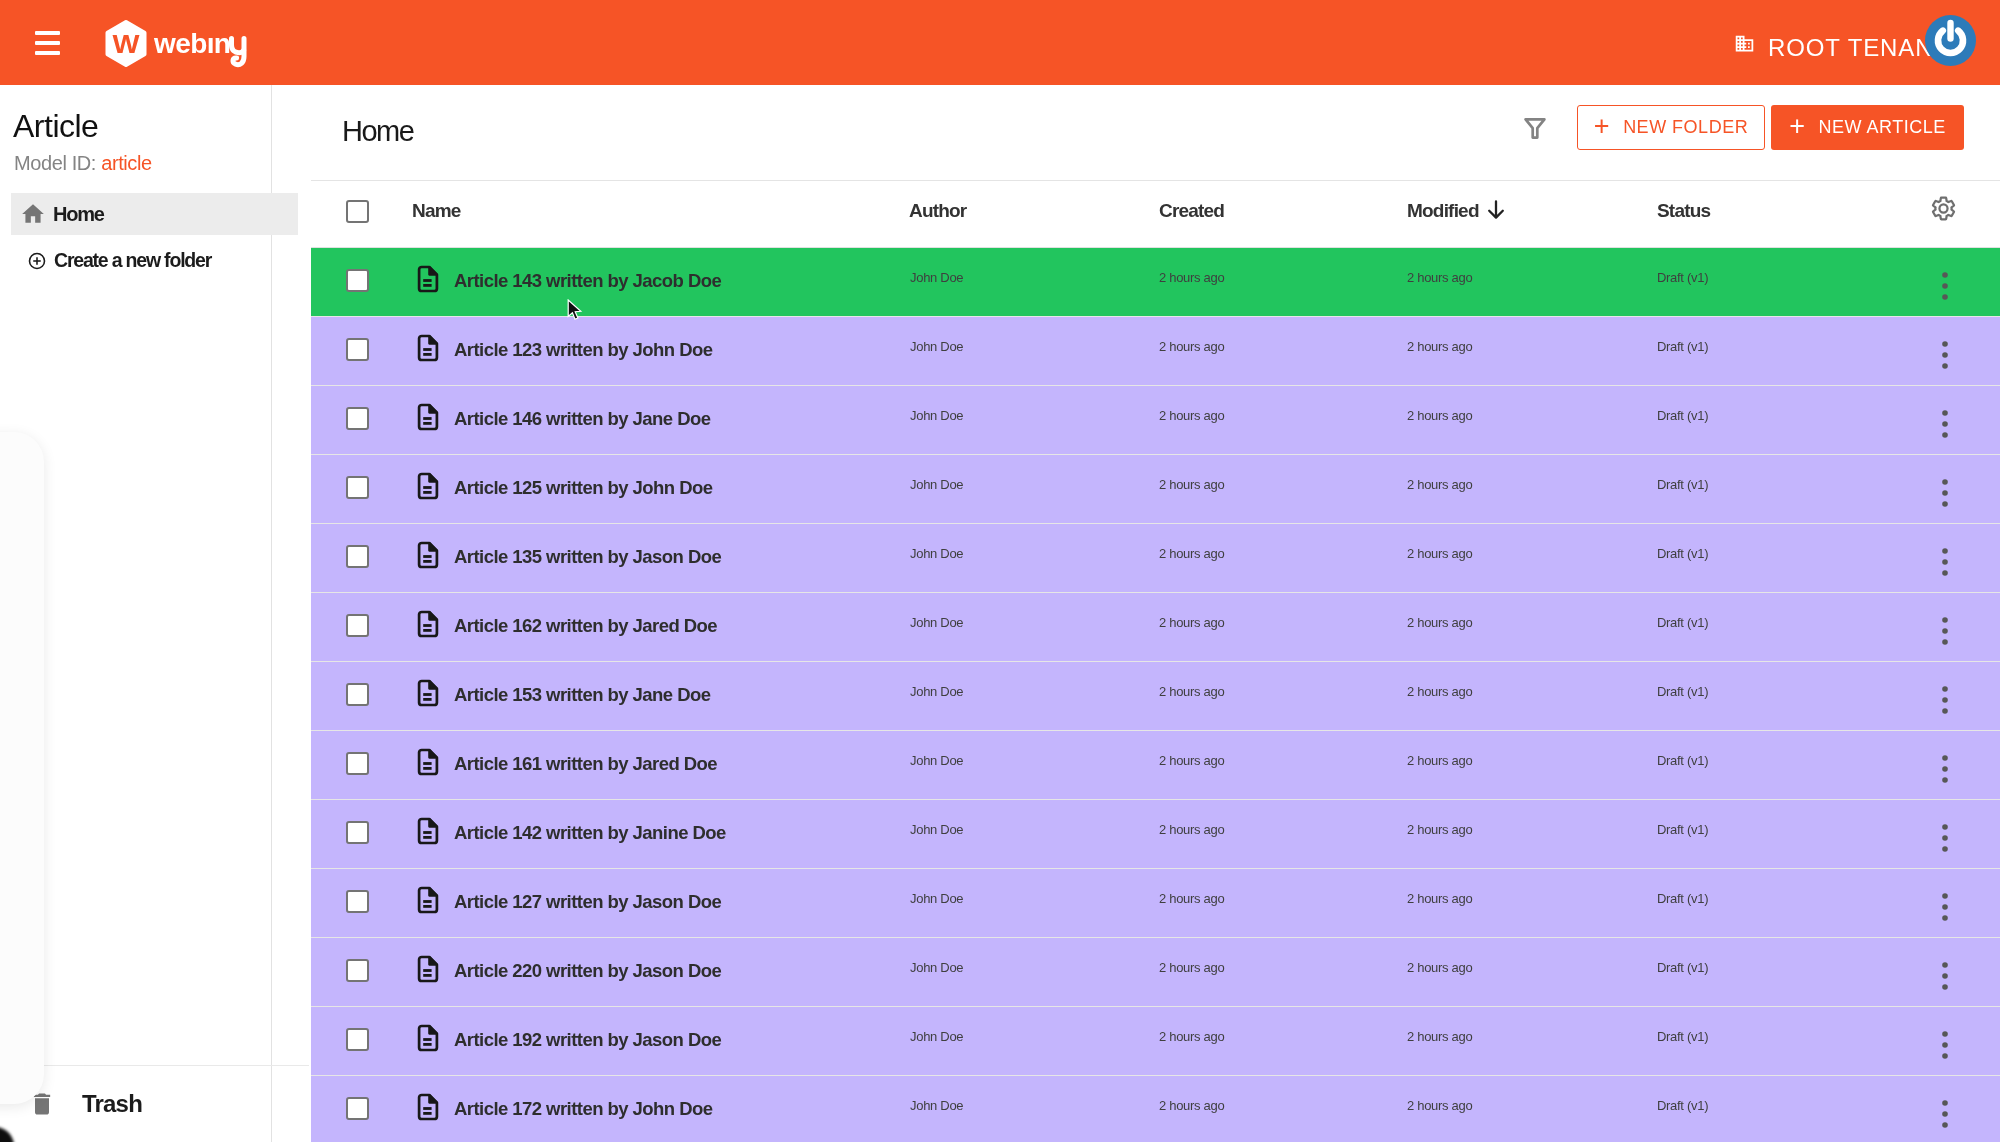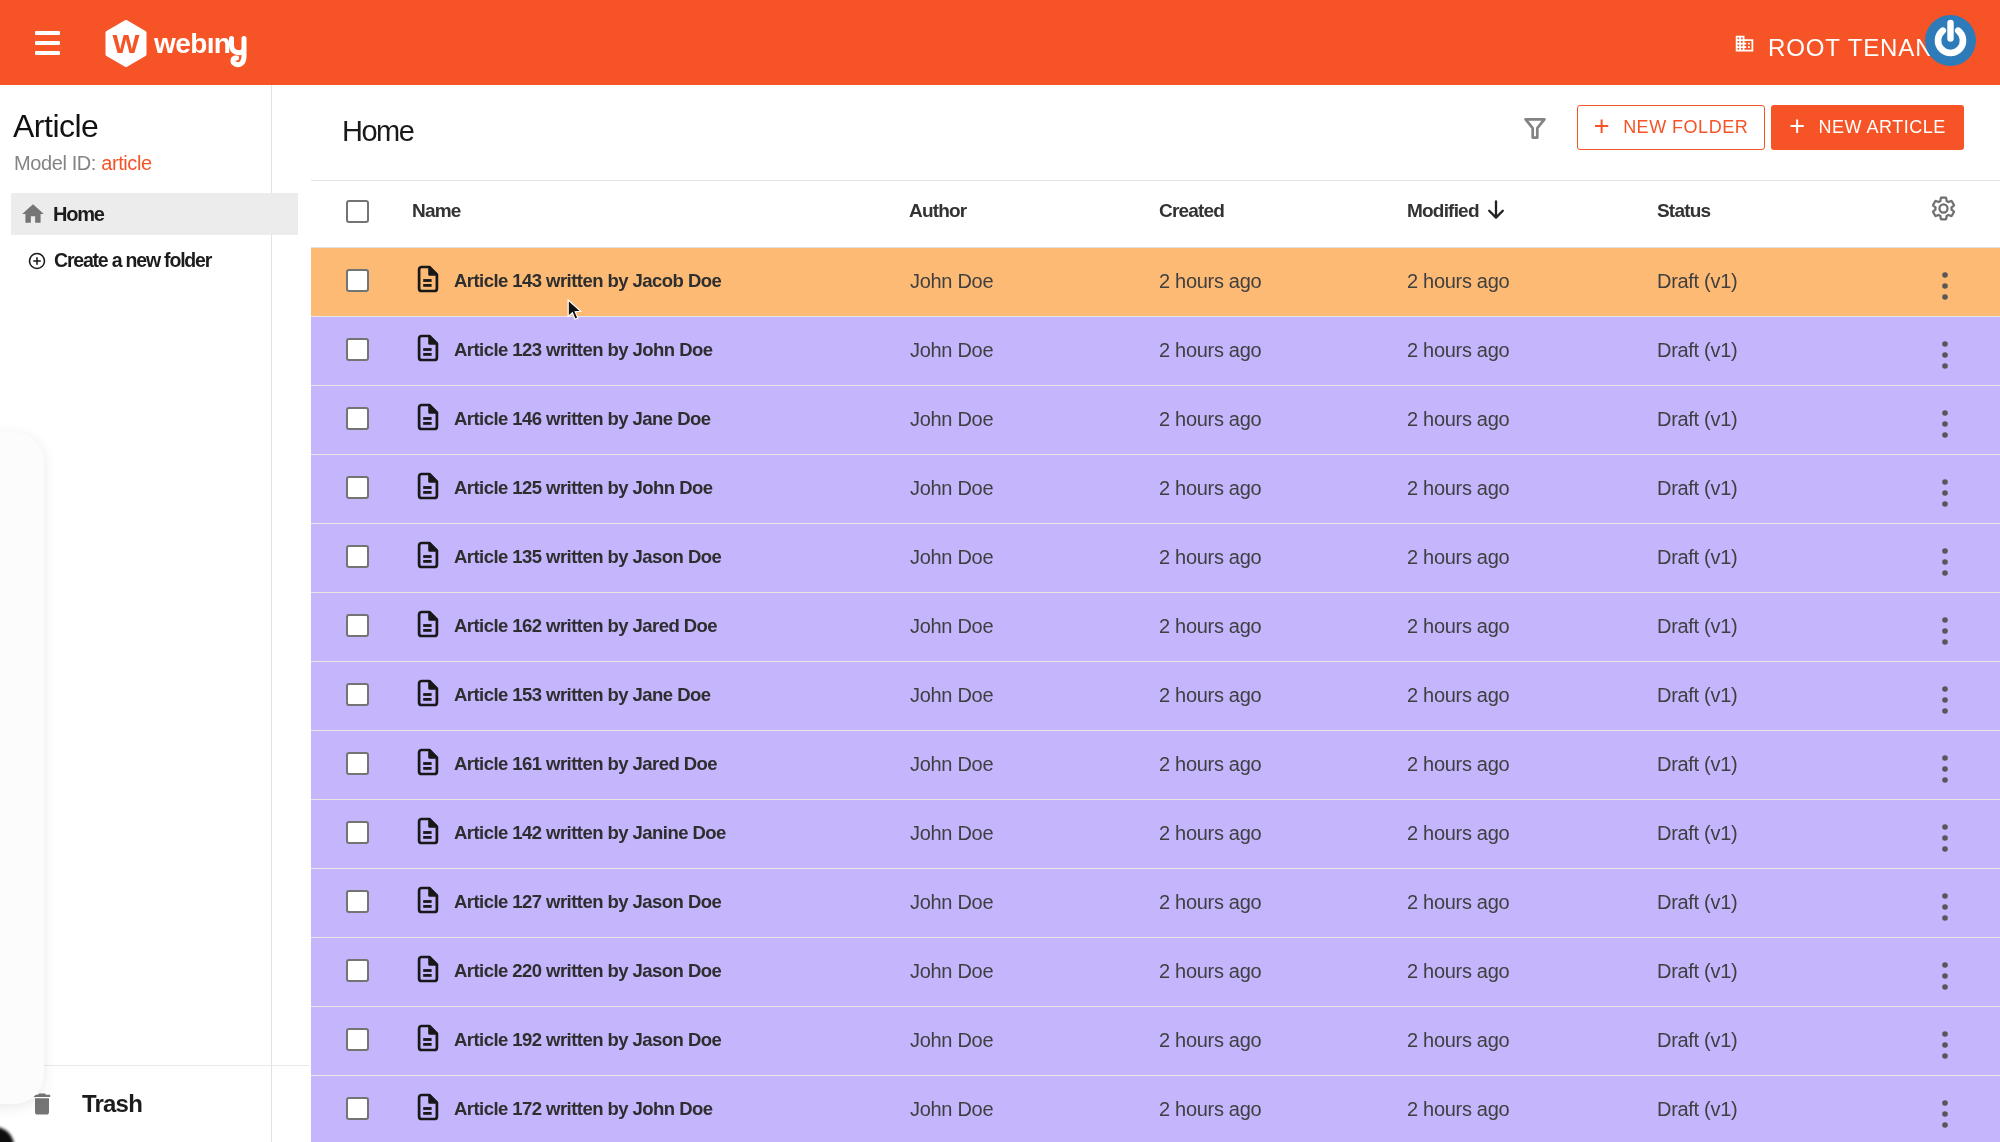--- a/index.html
+++ b/index.html
@@ -54,25 +54,25 @@
 .th-name { left:101px; }
 .th-author { left:598px; }
 .th-created { left:848px; }
 .th-modified { left:1096px; }
 .th-status { left:1346px; }
 .sortarrow { position:absolute; left:1175px; top:18px; }
 .gear { position:absolute; left:1619px; top:14px; }
 
 .rows { position:absolute; left:0; top:163px; width:1689px; }
 .row { position:relative; width:1689px; height:69px; border-bottom:1px solid #e6e6e6; background:#c4b5fd; }
-.row.hov { background:#fdba74; }
+.row.hov { background:#22c55e; }
 .rcb { position:absolute; left:35px; top:21px; }
 .dicon { position:absolute; left:106px; top:17px; }
 .title { position:absolute; left:143px; top:22px; font-size:18.5px; font-weight:bold; letter-spacing:-0.55px; color:#2e2e2e; }
-.cell { position:absolute; top:22px; font-size:20px; letter-spacing:-0.3px; color:#3f3f3f; }
+.cell { position:absolute; top:22px; font-size:13px; letter-spacing:-0.3px; color:#3f3f3f; }
 .author { left:599px; }
 .created { left:848px; }
 .modified { left:1096px; }
 .status { left:1346px; }
 .dots { position:absolute; left:1631px; top:24px; }
 </style>
 </head>
 <body>
 <div class="topbar">
   <div class="burger">

